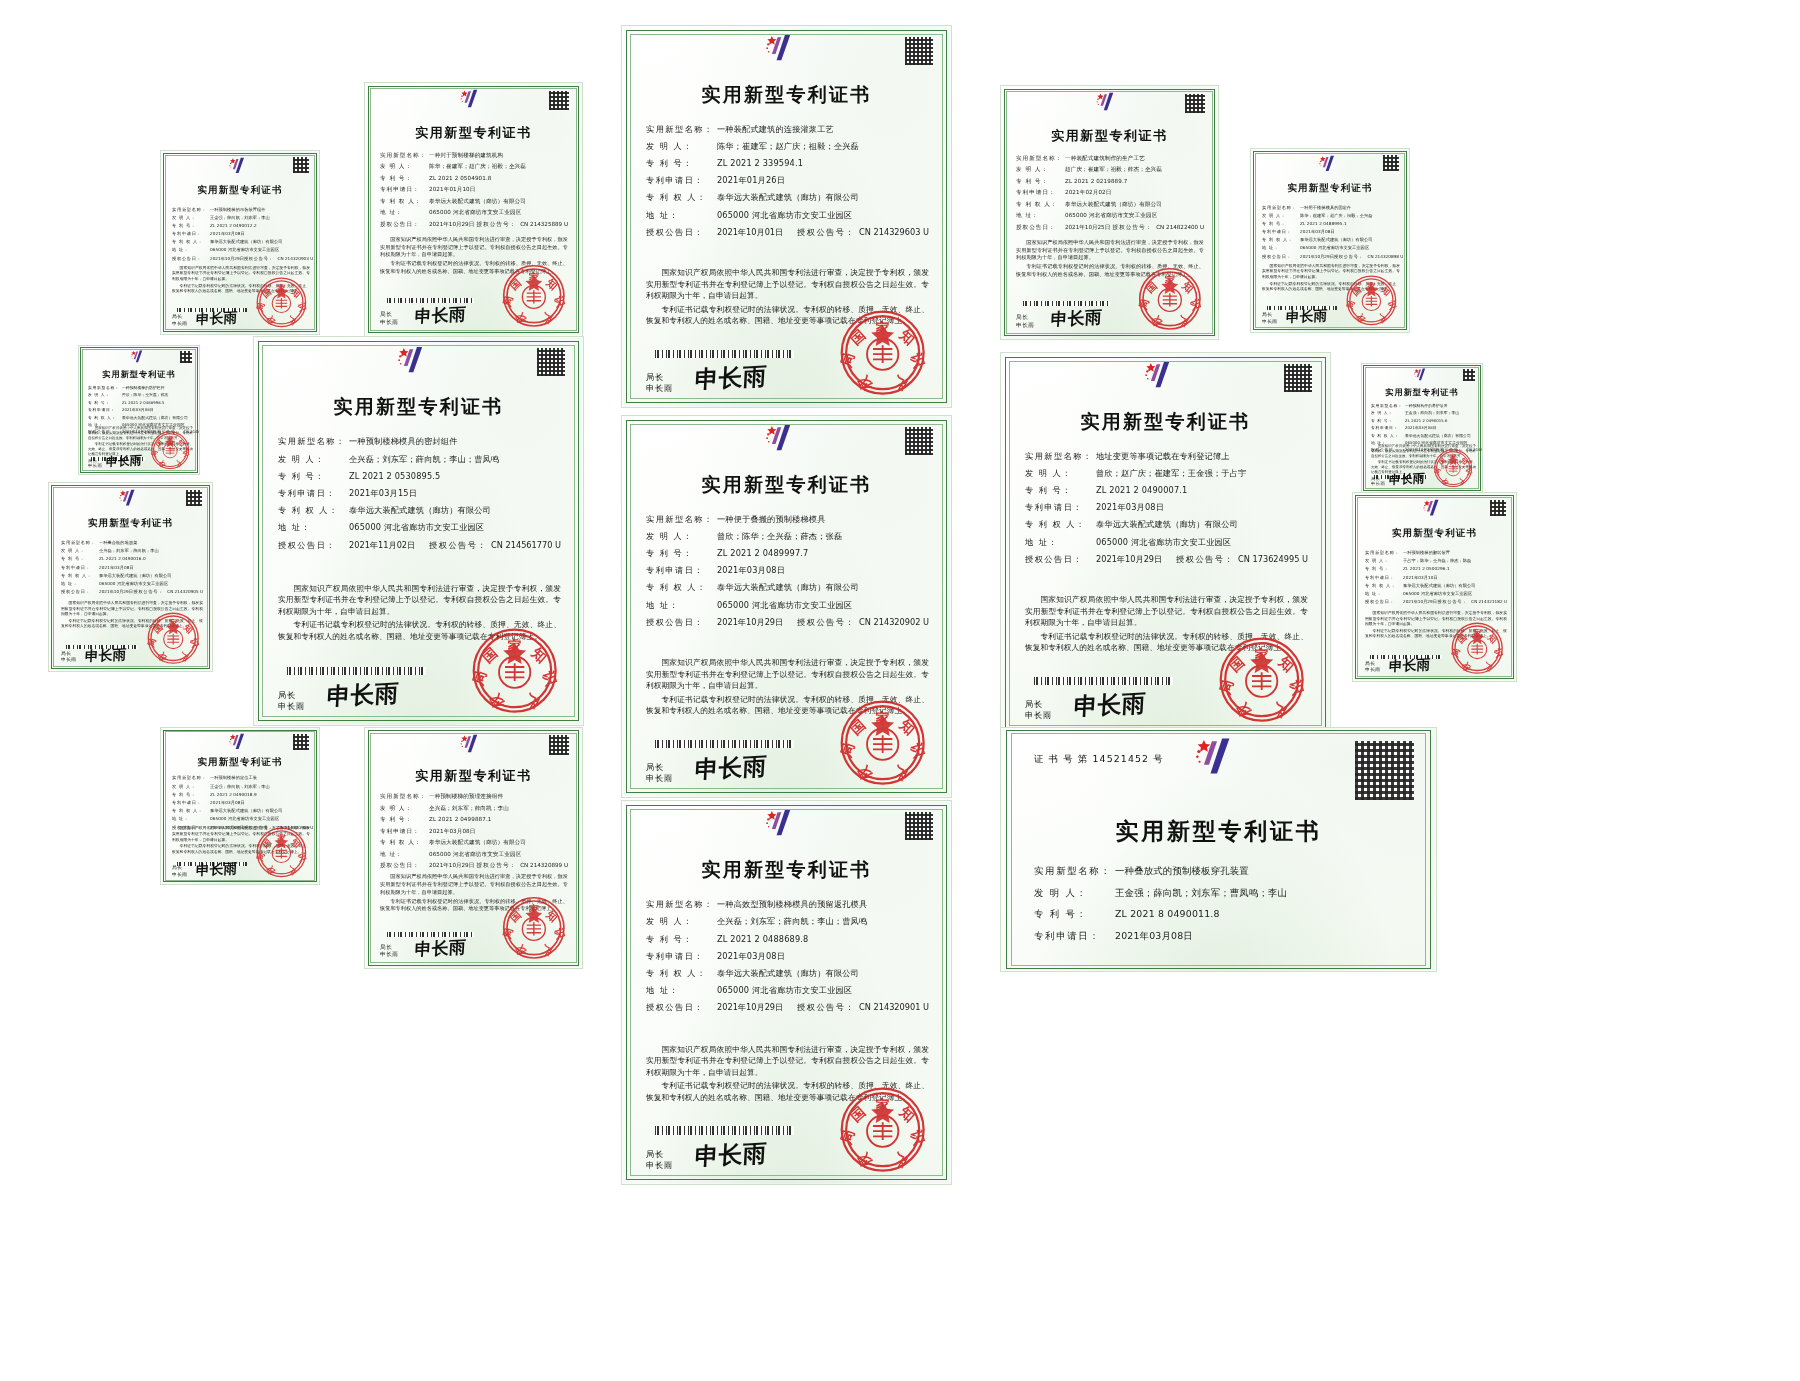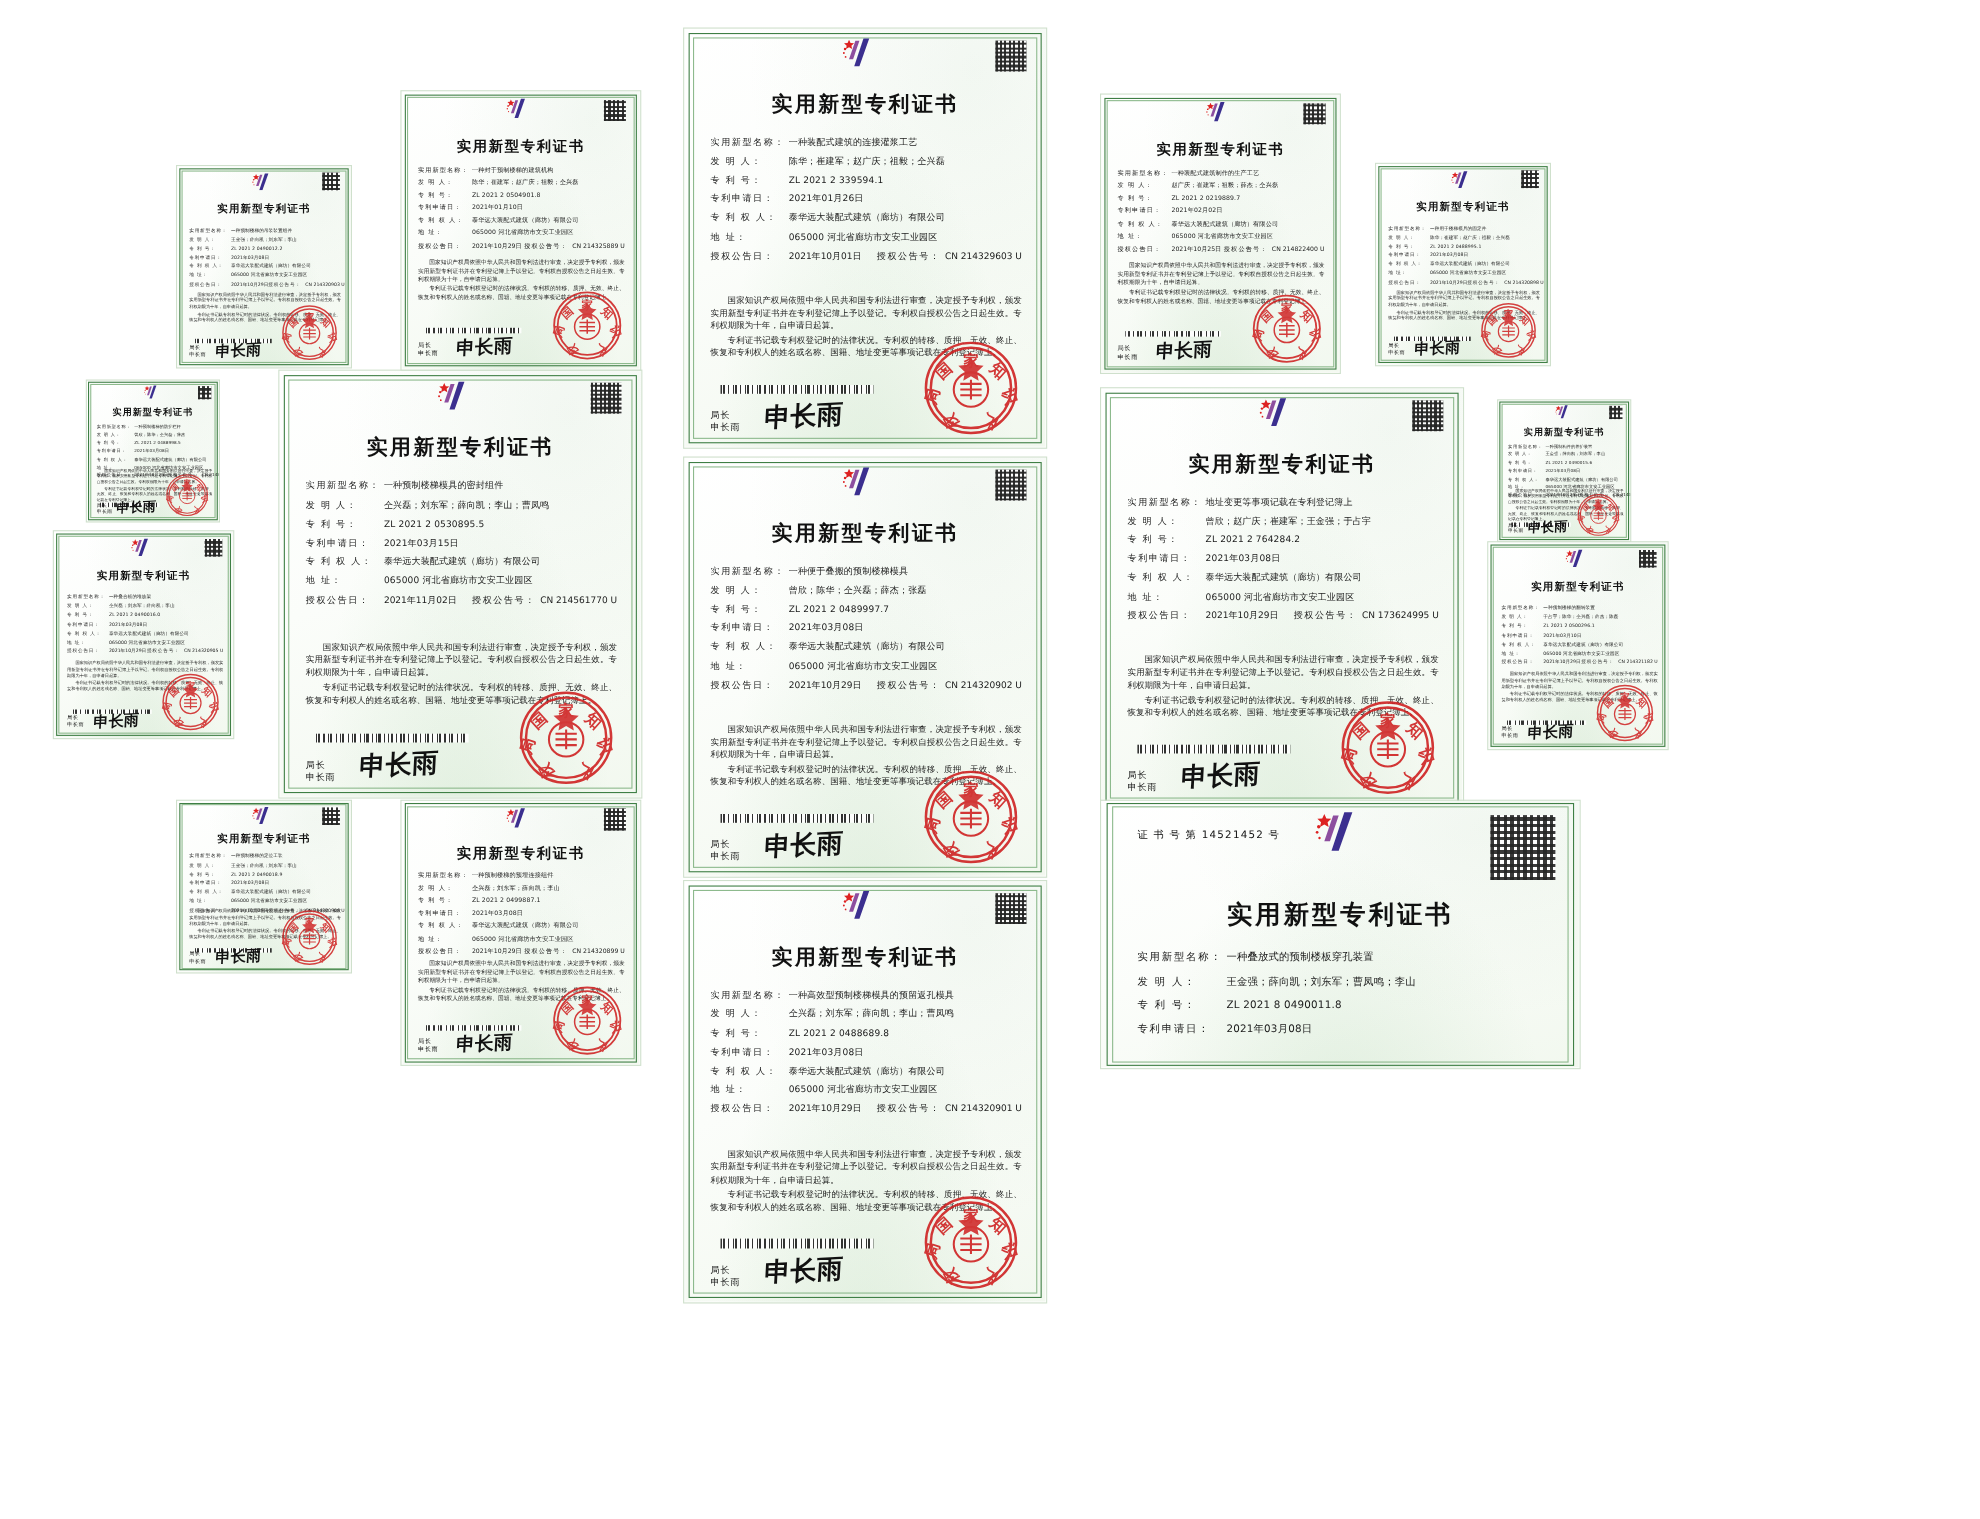--- a/index.html
+++ b/index.html
@@ -512,21 +512,21 @@
     <span class="v">地址变更等事项记载在专利登记簿上</span>
   </div>
         <div style="height:6.1499999999999995px"></div>
         <div class="row" style="font-size:8.2px">
     <span class="k" style="width:71px">发 明 人：</span>
     <span class="v">曾欣；赵广庆；崔建军；王金强；于占宇</span>
   </div>
         <div style="height:6.1499999999999995px"></div>
         <div class="row" style="font-size:8.2px">
     <span class="k" style="width:71px">专 利 号：</span>
-    <span class="v">ZL 2021 2 764284.2</span>
+    <span class="v">ZL 2021 2 0490007.1</span>
   </div>
         <div style="height:6.1499999999999995px"></div>
         <div class="row" style="font-size:8.2px">
     <span class="k" style="width:71px">专利申请日：</span>
     <span class="v">2021年03月08日</span>
   </div>
         <div style="height:6.1499999999999995px"></div>
         <div class="row" style="font-size:8.2px">
     <span class="k" style="width:71px">专 利 权 人：</span>
     <span class="v">泰华远大装配式建筑（廊坊）有限公司</span>

